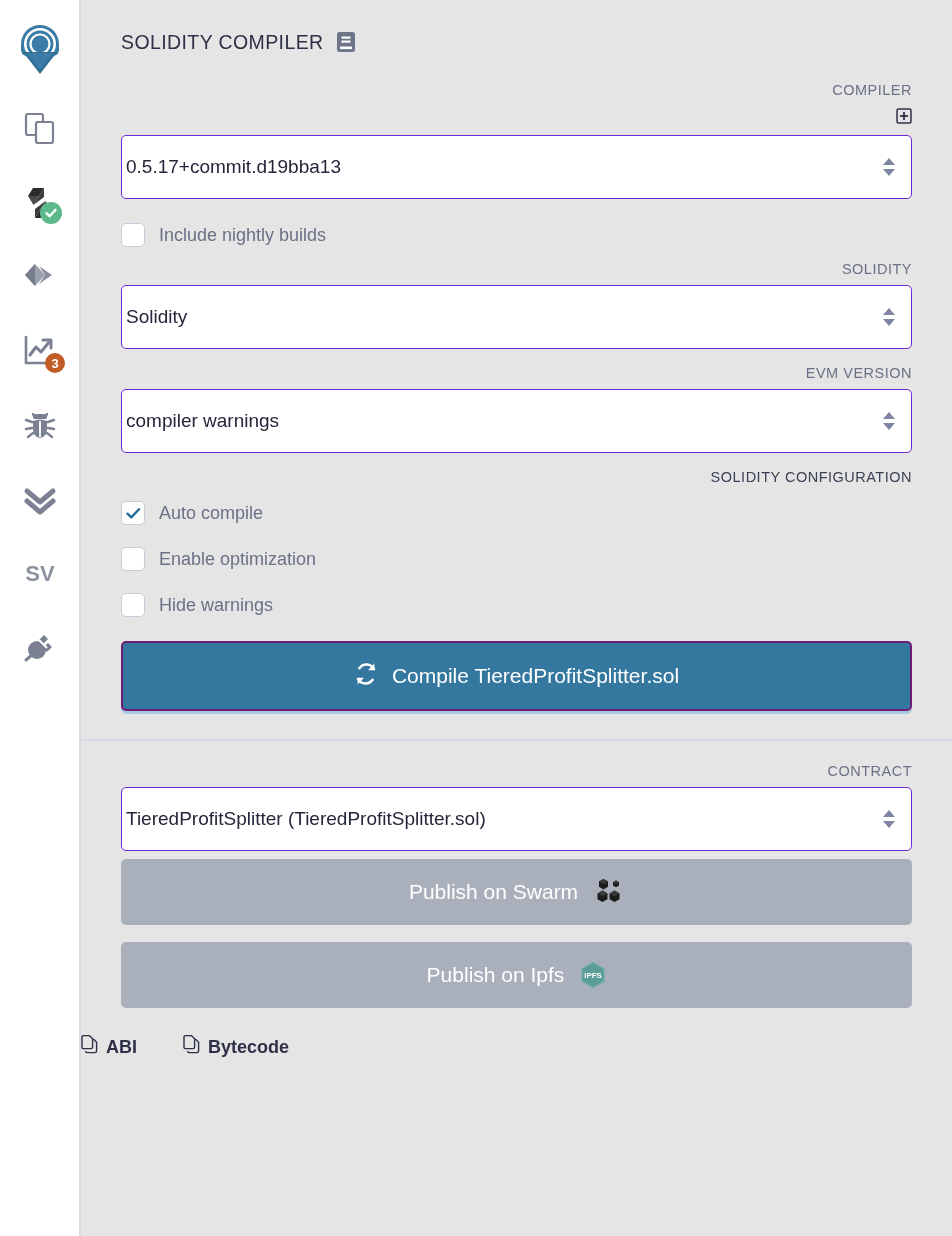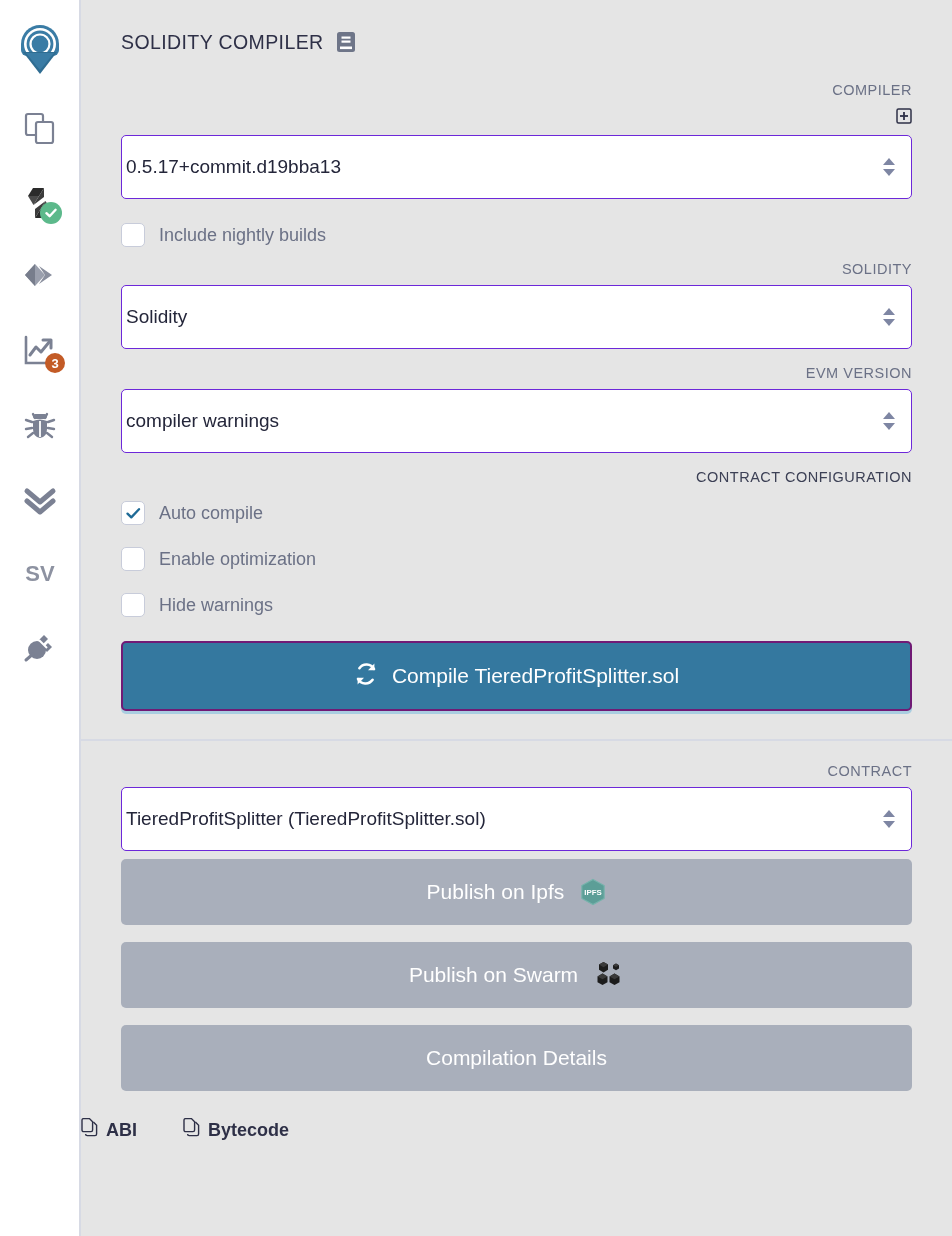--- a/index.html
+++ b/index.html
@@ -399,21 +399,21 @@
 
       <div class="field-label">EVM VERSION</div>
       <div class="select-box">
         <span>compiler warnings</span>
         <span class="select-arrows">
           <i class="arr up"></i>
           <i class="arr down"></i>
         </span>
       </div>
 
-      <div class="field-label dark" style="margin-top:12px;">CONTRACT CONFIGURATION</div>
+      <div class="field-label dark" style="margin-top:12px;">SOLIDITY CONFIGURATION</div>
 
       <div class="check-row">
         <span class="cbox">
           <svg width="15" height="13" viewBox="0 0 15 13">
             <path d="M1.5 6.6 L5.3 10.4 L13 2.2" fill="none" stroke="#1e6a96" stroke-width="2.3" stroke-linecap="round" stroke-linejoin="round"></path>
           </svg>
         </span>
         <span class="check-label">Auto compile</span>
       </div>
 
@@ -444,30 +444,20 @@
     <div class="divider"></div>
 
     <div class="section bottom">
 
       <div class="field-label">CONTRACT</div>
       <div class="select-box" style="margin-bottom:8px;">
         <span>TieredProfitSplitter (TieredProfitSplitter.sol)</span>
         <span class="select-arrows">
           <i class="arr up"></i>
           <i class="arr down"></i>
-        </span>
-      </div>
-
-      <div class="grey-btn">
-        <span>Publish on Ipfs</span>
-        <span class="ipfs-hex">
-          <svg width="28" height="30" viewBox="0 0 28 30">
-            <path d="M14 1.5 L26 8 L26 22 L14 28.5 L2 22 L2 8 Z" fill="#5c9e97" stroke="#76b3ac" stroke-width="1.2"></path>
-            <text x="14" y="18" text-anchor="middle" font-family="Liberation Sans, sans-serif" font-size="8.5" font-weight="bold" fill="#ffffff">IPFS</text>
-          </svg>
         </span>
       </div>
 
       <div class="grey-btn">
         <span>Publish on Swarm</span>
         <span>
           <svg width="30" height="28" viewBox="0 0 30 28">
             <g>
               <path d="M9.5 3 L14 5.6 L14 10.8 L9.5 13.4 L5 10.8 L5 5.6 Z" fill="#1c1c1c"></path>
               <path d="M9.5 3 L14 5.6 L9.5 8.2 L5 5.6 Z" fill="#3a3a3a"></path>
@@ -476,22 +466,29 @@
               <path d="M8.5 14.5 L13.5 17.4 L13.5 23.2 L8.5 26.1 L3.5 23.2 L3.5 17.4 Z" fill="#1c1c1c"></path>
               <path d="M8.5 14.5 L13.5 17.4 L8.5 20.3 L3.5 17.4 Z" fill="#3a3a3a"></path>
               <path d="M20.5 14.5 L25.5 17.4 L25.5 23.2 L20.5 26.1 L15.5 23.2 L15.5 17.4 Z" fill="#1c1c1c"></path>
               <path d="M20.5 14.5 L25.5 17.4 L20.5 20.3 L15.5 17.4 Z" fill="#3a3a3a"></path>
             </g>
           </svg>
         </span>
       </div>
 
       <div class="grey-btn">
-        <span>Compilation Details</span>
-      </div>
+        <span>Publish on Ipfs</span>
+        <span class="ipfs-hex">
+          <svg width="28" height="30" viewBox="0 0 28 30">
+            <path d="M14 1.5 L26 8 L26 22 L14 28.5 L2 22 L2 8 Z" fill="#5c9e97" stroke="#76b3ac" stroke-width="1.2"></path>
+            <text x="14" y="18" text-anchor="middle" font-family="Liberation Sans, sans-serif" font-size="8.5" font-weight="bold" fill="#ffffff">IPFS</text>
+          </svg>
+        </span>
+      </div>
+
 
     </div>
 
     <div class="bottom-links">
       <div class="link-item">
         <span>
           <svg width="17" height="19" viewBox="0 0 17 19">
             <path d="M1 2.2 A1.6 1.6 0 0 1 2.6 0.6 H8.4 L11.6 3.8 V12 A1.6 1.6 0 0 1 10 13.6 H2.6 A1.6 1.6 0 0 1 1 12 Z" fill="none" stroke="#2e3047" stroke-width="1.4"></path>
             <path d="M4.6 16 A1.6 1.6 0 0 0 6.2 17.6 H14 A1.6 1.6 0 0 0 15.6 16 V7.2 L12.4 4" fill="none" stroke="#2e3047" stroke-width="1.4"></path>
           </svg>

